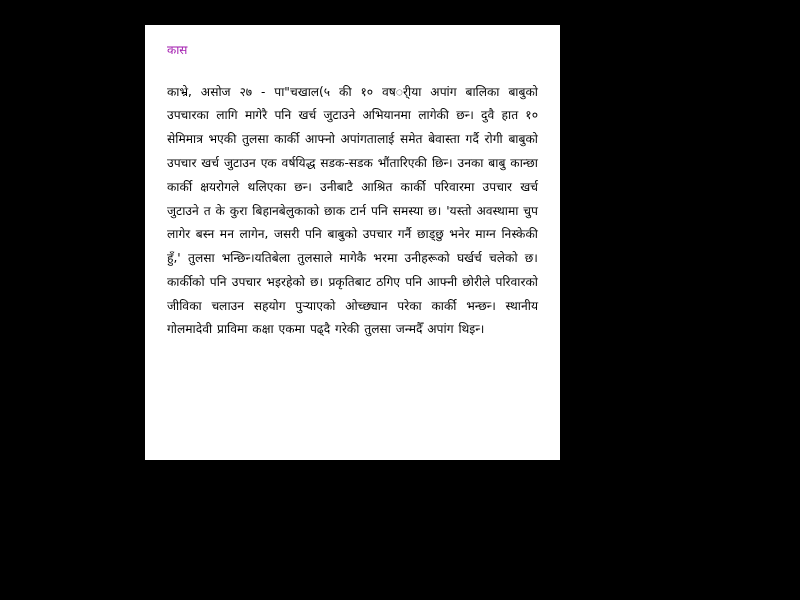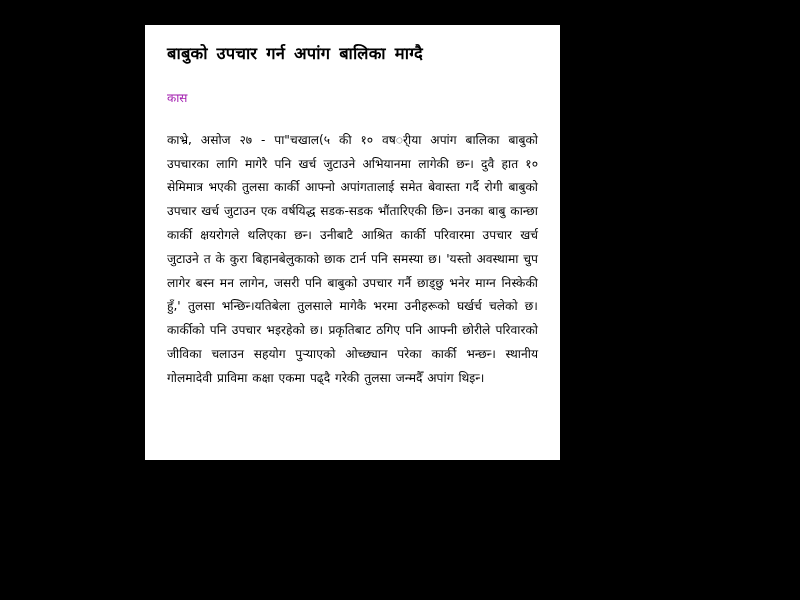--- a/index.html
+++ b/index.html
@@ -57,17 +57,16 @@
     text-justify: inter-word;
     margin: 0;
     word-spacing: 1px;
   }
 </style>
 </head>
 <body>
 
 <div id="page-root">
   <div class="article-card">
-    <h1 class="article-headline">बाबुको उपचार गर्न अपांग बालिका माग्दै</h1>
     <div class="article-byline">कास</div>
     <p class="article-body">काभ्रे, असोज २७ - पा"चखाल(५ की १० वषर्ीया अपांग बालिका बाबुको उपचारका लागि मागेरै पनि खर्च जुटाउने अभियानमा लागेकी छन्‍। दुवै हात १० सेमिमात्र भएकी तुलसा कार्की आफ्नो अपांगतालाई समेत बेवास्ता गर्दै रोगी बाबुको उपचार खर्च जुटाउन एक वर्षयिद्ध सडक-सडक भौंतारिएकी छिन्‍। उनका बाबु कान्छा कार्की क्षयरोगले थलिएका छन्‍। उनीबाटै आश्रित कार्की परिवारमा उपचार खर्च जुटाउने त के कुरा बिहानबेलुकाको छाक टार्न पनि समस्या छ। 'यस्तो अवस्थामा चुप लागेर बस्न मन लागेन, जसरी पनि बाबुको उपचार गर्नै छाड्छु भनेर माग्न निस्केकी हुँ,' तुलसा भन्छिन्‍।यतिबेला तुलसाले मागेकै भरमा उनीहरूको घर्खर्च चलेको छ। कार्कीको पनि उपचार भइरहेको छ। प्रकृतिबाट ठगिए पनि आफ्नी छोरीले परिवारको जीविका चलाउन सहयोग पुर्‍याएको ओच्छ्यान परेका कार्की भन्छन्‍। स्थानीय गोलमादेवी प्रावि‍मा कक्षा एकमा पढ्दै गरेकी तुलसा जन्मदैँ अपांग थिइन्‍।</p>
   </div>
 </div>
 
 </body></html>

